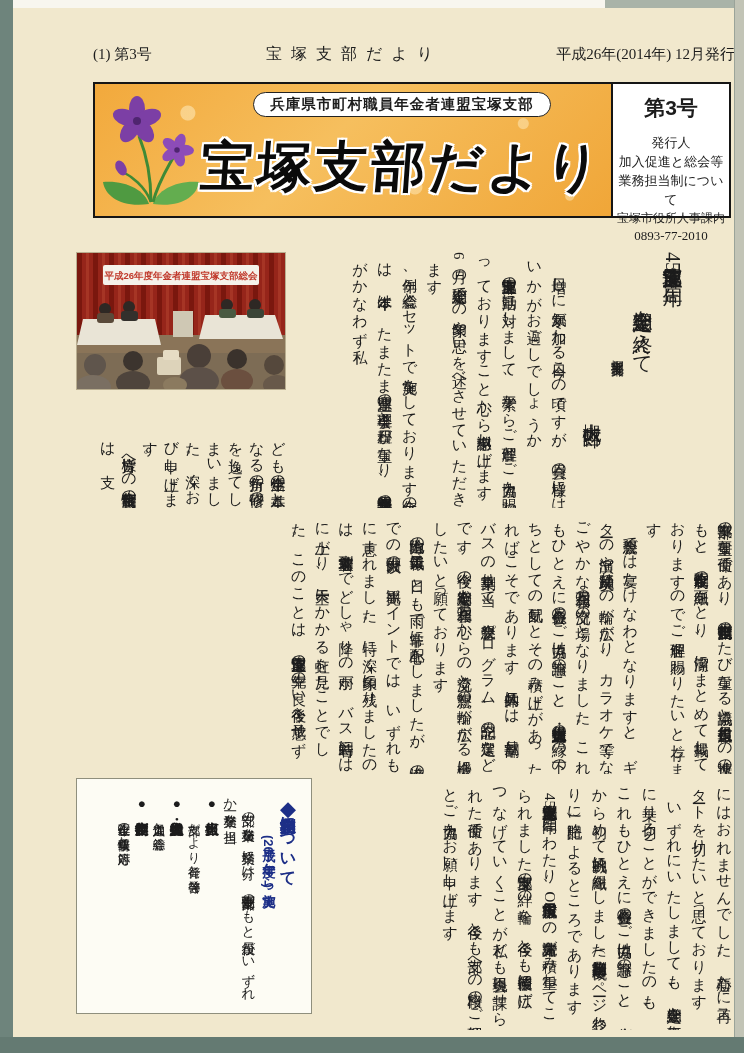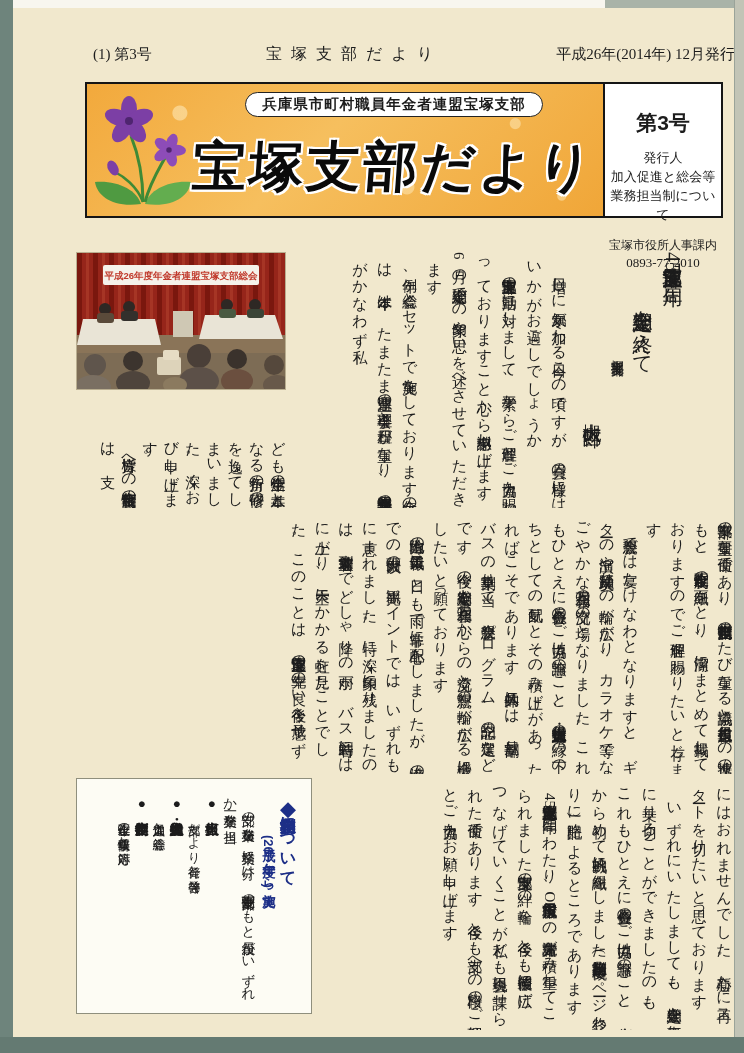--- a/index.html
+++ b/index.html
@@ -12,43 +12,43 @@
   .edge-bottom{position:absolute;left:0;bottom:0;width:100%;height:16px;background:#647a72;}
   .edge-top{position:absolute;top:0;left:13px;right:9px;height:8px;background:#f8f6ef;}
   .edge-tr{position:absolute;top:0;right:9px;width:130px;height:8px;background:#a9b3a8;}
 
   
   .header-row{position:absolute;top:44px;left:80px;width:642px;display:flex;
               justify-content:space-between;align-items:center;font-size:15px;}
   .header-center{letter-spacing:9px;font-size:16px;}
 
   
-  .banner-row{position:absolute;top:82px;left:72px;width:638px;height:136px;display:flex;}
+  .banner-row{position:absolute;top:82px;left:80px;width:638px;height:136px;display:flex;}
   .banner-orange{flex:1;border:2px solid #151515;position:relative;
      background:
        radial-gradient(circle 9px at 18% 22%, rgba(255,236,190,.55) 0 7px, transparent 8px),
        radial-gradient(circle 9px at 62% 78%, rgba(255,236,190,.5) 0 7px, transparent 8px),
        radial-gradient(circle 7px at 83% 30%, rgba(255,236,190,.5) 0 5px, transparent 6px),
        radial-gradient(circle 7px at 40% 60%, rgba(255,226,170,.45) 0 5px, transparent 6px),
        radial-gradient(circle 6px at 92% 85%, rgba(255,236,190,.5) 0 4px, transparent 5px),
        linear-gradient(135deg,#f2a93c 0%,#f6bf5e 45%,#f0a638 100%);}
   .banner-pill{position:absolute;top:8px;left:112px;right:14px;display:flex;justify-content:center;}
   .banner-pill span{background:#fff;border:1.5px solid #222;border-radius:16px;
      padding:2px 16px;font-size:14.5px;font-weight:bold;letter-spacing:1px;white-space:nowrap;}
   .banner-title{position:absolute;bottom:12px;left:104px;right:6px;text-align:center;
      font-size:54px;font-weight:bold;letter-spacing:3px;color:#0a0a0a;transform:skewX(-4deg);
      font-family:"DejaVu Serif","Liberation Serif",serif;white-space:nowrap;
      text-shadow:2px 2px 0 #fff,-2px -2px 0 #fff,2px -2px 0 #fff,-2px 2px 0 #fff,
                  0 2px 0 #fff,2px 0 0 #fff,0 -2px 0 #fff,-2px 0 0 #fff;}
   .flower{position:absolute;left:6px;bottom:4px;}
   .banner-info{width:118px;border:2px solid #151515;border-left:none;background:#fff;
-     text-align:center;padding-top:21px;box-sizing:border-box;}
+     text-align:center;padding-top:6px;box-sizing:border-box;}
   .info-issue{font-family:"Liberation Sans",sans-serif;font-size:21px;font-weight:bold;margin:4px 0 12px;}
   .info-line{font-size:13px;line-height:1.45;}
-  .info-addr{font-size:12px;margin-top:12px;line-height:1.5;}
+  .info-addr{font-size:12px;margin-top:0;line-height:1.5;}
 
   
   .vtext{writing-mode:vertical-rl;text-orientation:mixed;font-size:15px;line-height:1.66;
          letter-spacing:0;overflow:hidden;}
   .vtext p{margin:0;text-indent:1em;}
   .vtext p.cont{text-indent:0;}
   .vtext-dense{line-height:1.58;}
 
   .band1{position:absolute;top:252px;left:63px;width:660px;height:256px;display:flex;}
   .band1-left{width:212px;display:flex;flex-direction:column;gap:36px;}

